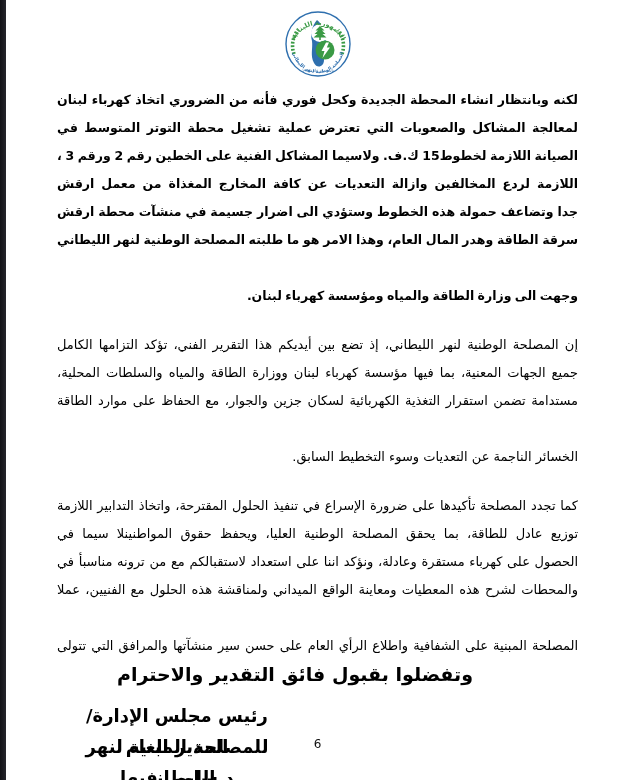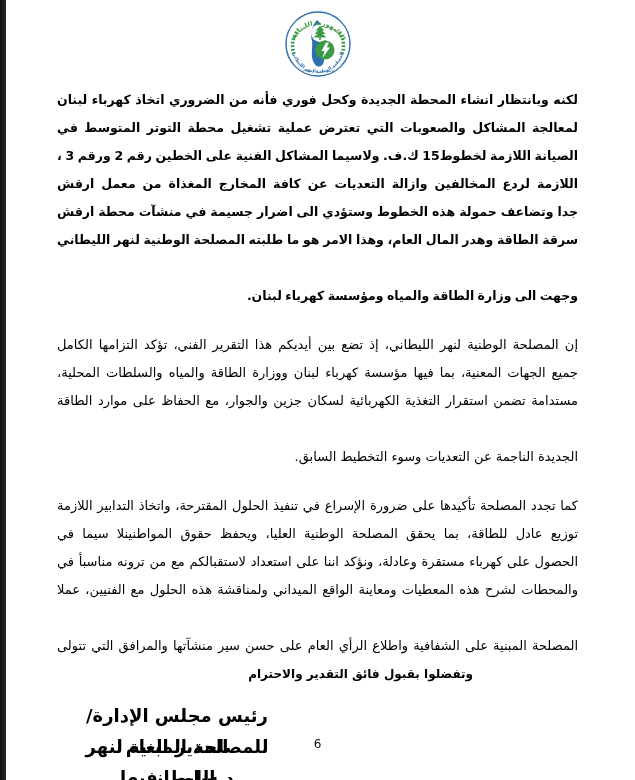--- a/index.html
+++ b/index.html
@@ -20,21 +20,21 @@
   }
   .para{margin:0 0 21px 0;}
   .line{
     height:28px;line-height:28px;overflow:hidden;
     text-align:justify;text-align-last:justify;text-justify:inter-word;
     font-size:13px;
   }
   .para.bold .line{font-weight:700;font-size:12.5px;word-spacing:-1px;}
   .line.last{text-align-last:right;margin-top:28px;}
   .closing{
-    direction:rtl;font-weight:700;font-size:12px;height:28px;line-height:28px;
+    direction:rtl;font-weight:700;font-size:19px;height:28px;line-height:28px;
     text-align:right;padding-left:0;padding-right:105px;box-sizing:border-box;
   }
   .signature{
     width:240px;margin:12px 281px 0 0;direction:rtl;
   }
   .sig-line{
     text-align:center;height:31px;line-height:31px;
     font-weight:700;font-size:18px;
   }
   .page-number{
@@ -85,21 +85,21 @@
     <div class="line">اللازمة لردع المخالفين وازالة التعديات عن كافة المخارج المغذاة من معمل ارقش لكونها اصبحت مرتفعة</div>
     <div class="line">جدا وتضاعف حمولة هذه الخطوط وستؤدي الى اضرار جسيمة في منشآت محطة ارقش ، اضافة الى</div>
     <div class="line">سرقة الطاقة وهدر المال العام، وهذا الامر هو ما طلبته المصلحة الوطنية لنهر الليطاني بمراسلات رسمية</div>
     <div class="line last">وجهت الى وزارة الطاقة والمياه ومؤسسة كهرباء لبنان.</div>
   </div>
 
   <div class="para">
     <div class="line">إن المصلحة الوطنية لنهر الليطاني، إذ تضع بين أيديكم هذا التقرير الفني، تؤكد التزامها الكامل بالتعاون مع</div>
     <div class="line">جميع الجهات المعنية، بما فيها مؤسسة كهرباء لبنان ووزارة الطاقة والمياه والسلطات المحلية، لإيجاد حلول</div>
     <div class="line">مستدامة تضمن استقرار التغذية الكهربائية لسكان جزين والجوار، مع الحفاظ على موارد الطاقة المتاحة وتقليل</div>
-    <div class="line last">الجديدة الناجمة عن التعديات وسوء التخطيط السابق.</div>
+    <div class="line last">الخسائر الناجمة عن التعديات وسوء التخطيط السابق.</div>
   </div>
 
   <div class="para" style="margin-bottom:0;">
     <div class="line">كما تجدد المصلحة تأكيدها على ضرورة الإسراع في تنفيذ الحلول المقترحة، واتخاذ التدابير اللازمة لضمان</div>
     <div class="line">توزيع عادل للطاقة، بما يحقق المصلحة الوطنية العليا، ويحفظ حقوق المواطنينلا سيما في منطقتكم في</div>
     <div class="line">الحصول على كهرباء مستقرة وعادلة، ونؤكد اننا على استعداد لاستقبالكم مع من ترونه مناسبأ في المعامل</div>
     <div class="line">والمحطات لشرح هذه المعطيات ومعاينة الواقع الميداني ولمناقشة هذه الحلول مع الفنيين، عملا بسياسية</div>
     <div class="line last">المصلحة المبنية على الشفافية واطلاع الرأي العام على حسن سير منشآتها والمرافق التي تتولى تشغيلها.</div>
   </div>
 

